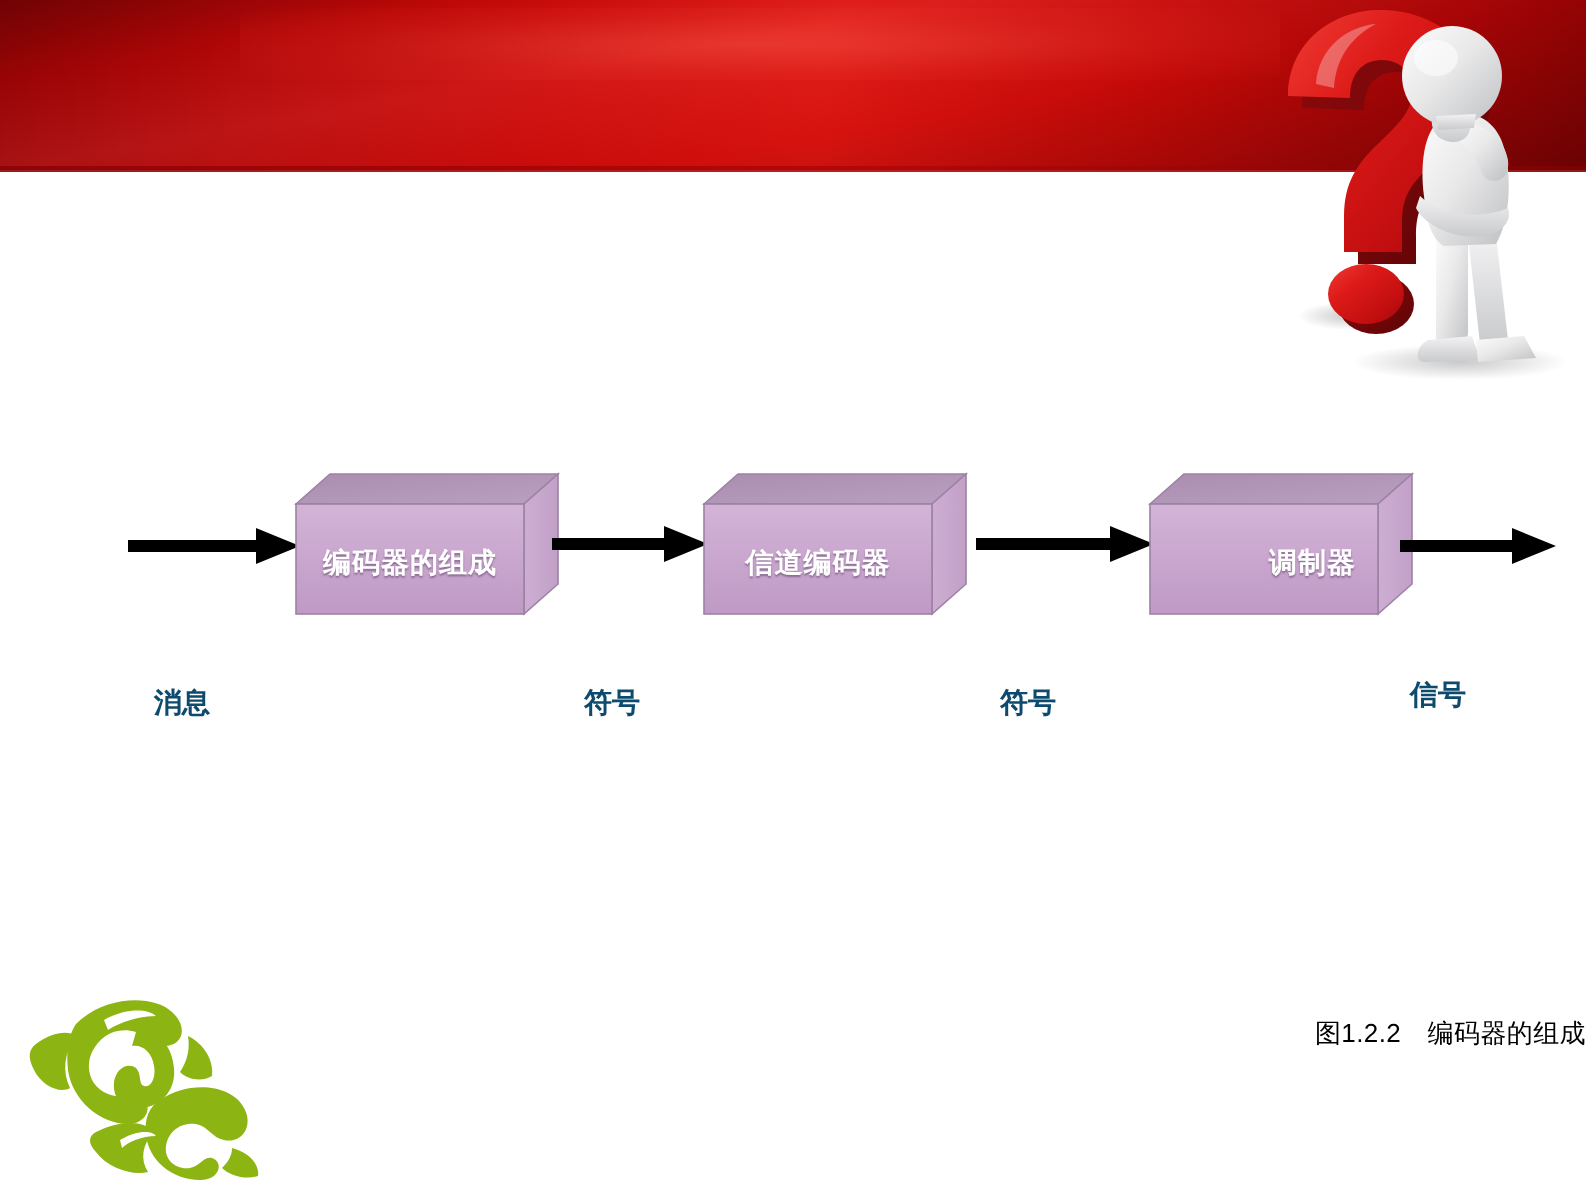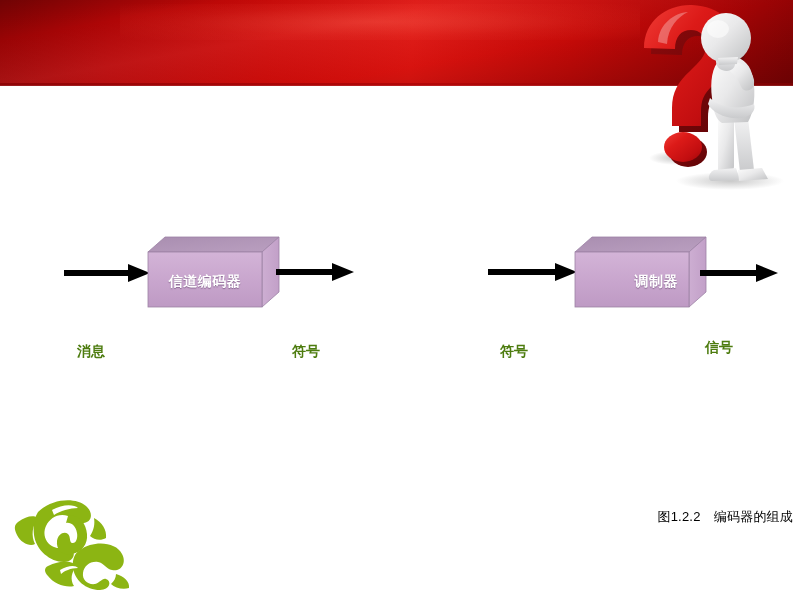--- a/index.html
+++ b/index.html
@@ -90,21 +90,21 @@
 
   
   .arrow {
     position: absolute;
   }
   .arrow svg { display: block; }
 
   
   .sig-label {
     position: absolute;
-    color: #4d7c0f;
+    color: #0c4a6e;
     font-weight: bold;
     font-size: 14px;
     white-space: nowrap;
     font-family: "Liberation Sans", "DejaVu Sans", sans-serif;
   }
 
   
   .fig-caption {
     position: absolute;
     left: 0;
@@ -256,29 +256,37 @@
           <stop offset="100%" stop-color="#C2A0C8"></stop>
         </linearGradient>
       </defs>
 
       <path d="M0 21 L17 6 L131 6 L114 21 Z" fill="url(#topG)" stroke="#9C82A4" stroke-width="0.8"></path>
 
       <path d="M114 21 L131 6 L131 61 L114 76 Z" fill="url(#sideG)" stroke="#9C82A4" stroke-width="0.8"></path>
 
       <rect x="0" y="21" width="114" height="55" fill="url(#faceG)" stroke="#9C82A4" stroke-width="0.8"></rect>
     </svg>
-    <div class="box-label" style="left:11px; top:42px; width:92px; text-align:center;">信道编码器</div>
+    <div class="box-label" style="left:11px; top:42px; width:92px; text-align:center;">编码器的组成</div>
   </div>
 
   <div class="arrow" style="left:276px; top:263px;">
     <svg width="78" height="18" viewBox="0 0 78 18">
       <path d="M0 6 L56 6 L56 0 L78 9 L56 18 L56 12 L0 12 Z" fill="#000000"></path>
     </svg>
   </div>
 
+  <div class="box3d" style="left:352px; top:231px;">
+    <svg width="136" height="86" viewBox="0 0 136 86">
+      <path d="M0 21 L17 6 L131 6 L114 21 Z" fill="url(#topG)" stroke="#9C82A4" stroke-width="0.8"></path>
+      <path d="M114 21 L131 6 L131 61 L114 76 Z" fill="url(#sideG)" stroke="#9C82A4" stroke-width="0.8"></path>
+      <rect x="0" y="21" width="114" height="55" fill="url(#faceG)" stroke="#9C82A4" stroke-width="0.8"></rect>
+    </svg>
+    <div class="box-label" style="left:11px; top:42px; width:92px; text-align:center;">信道编码器</div>
+  </div>
 
   <div class="arrow" style="left:488px; top:263px;">
     <svg width="89" height="18" viewBox="0 0 89 18">
       <path d="M0 6 L67 6 L67 0 L89 9 L67 18 L67 12 L0 12 Z" fill="#000000"></path>
     </svg>
   </div>
 
   <div class="box3d" style="left:575px; top:231px;">
     <svg width="136" height="86" viewBox="0 0 136 86">
       <path d="M0 21 L17 6 L131 6 L114 21 Z" fill="url(#topG)" stroke="#9C82A4" stroke-width="0.8"></path>

